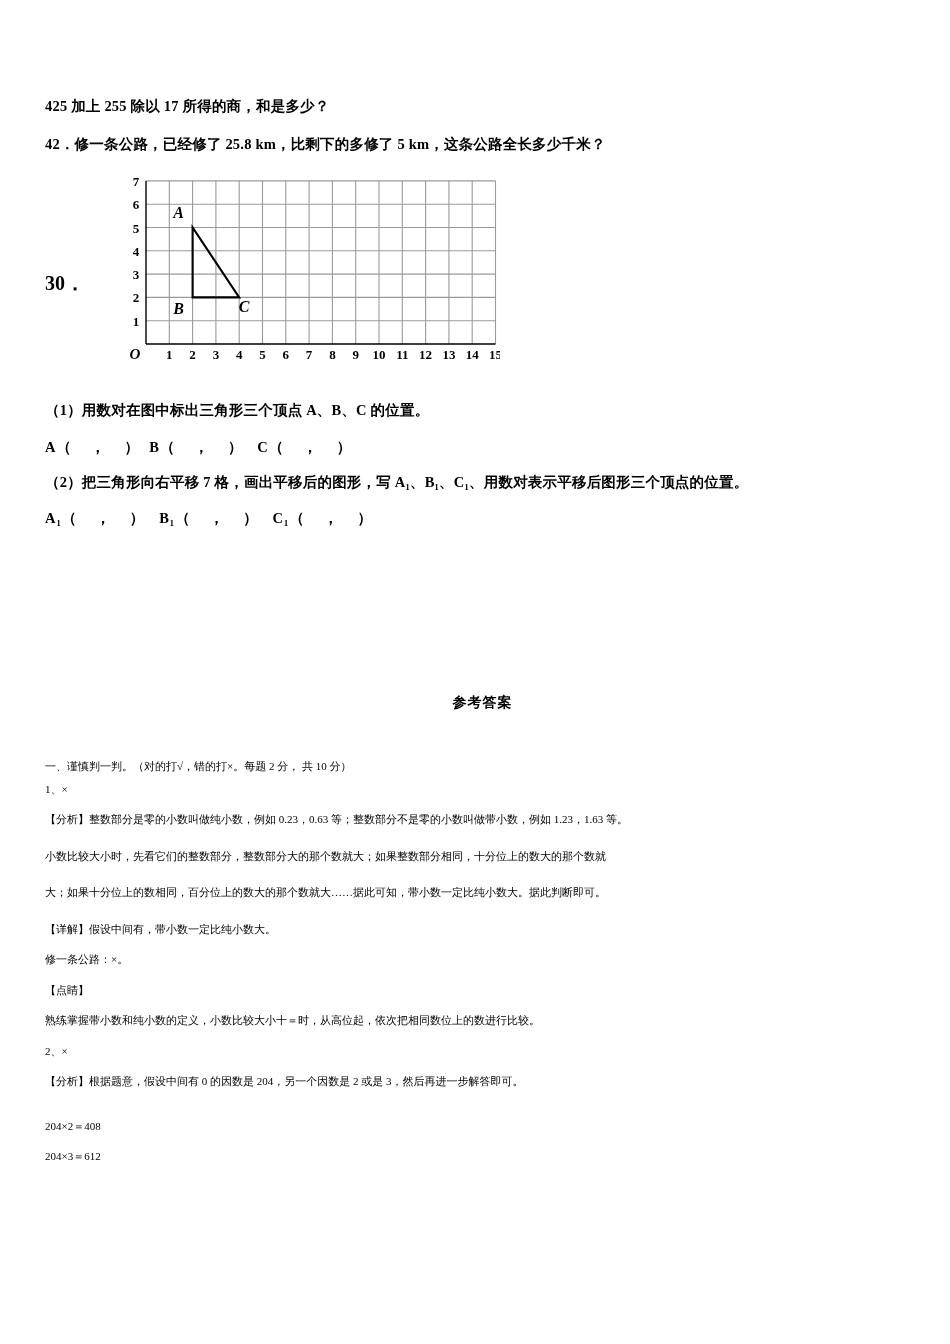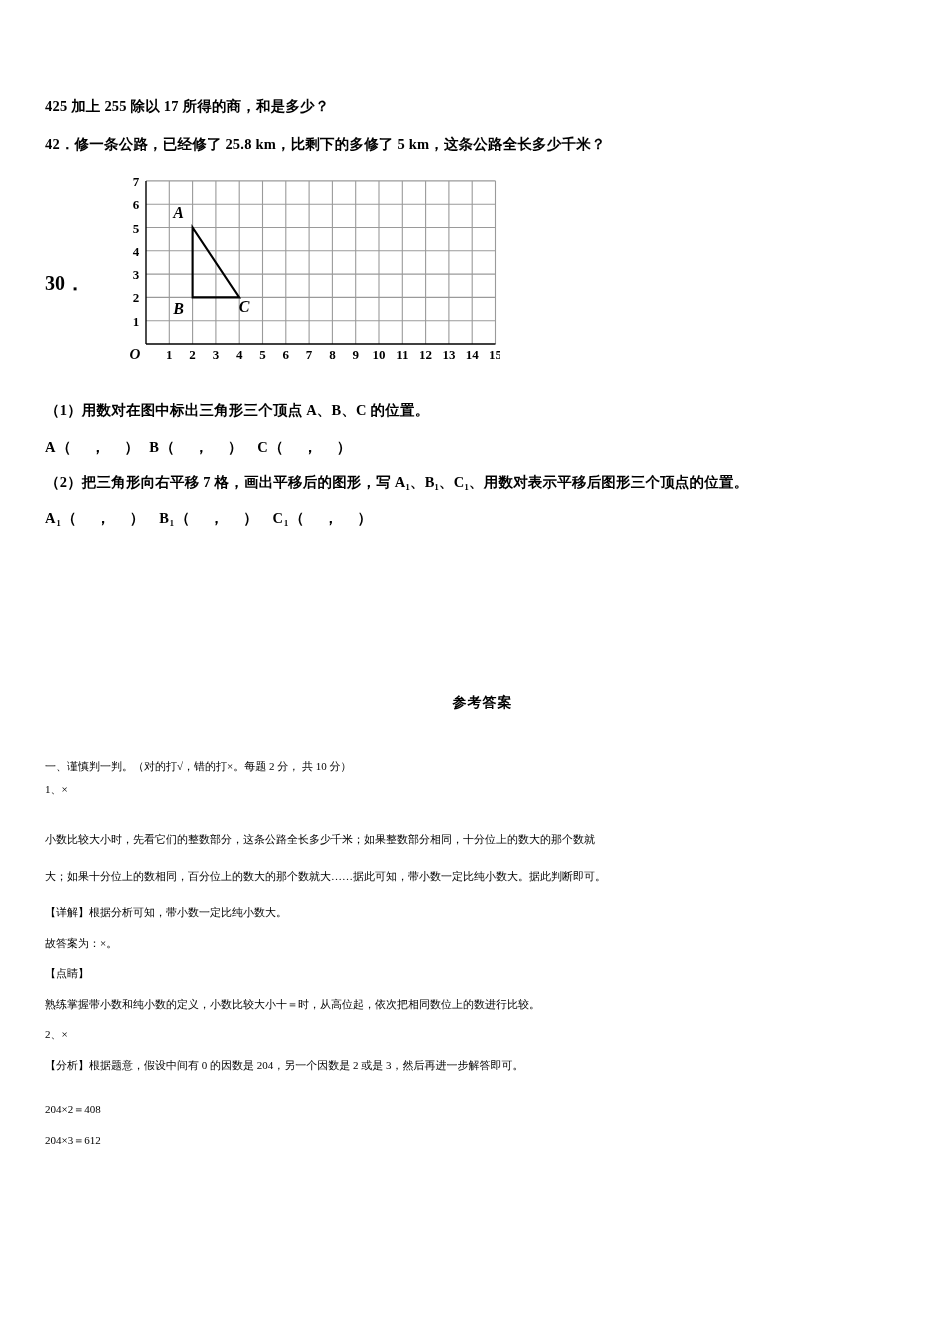--- a/index.html
+++ b/index.html
@@ -184,28 +184,29 @@
 
     <div class="line q-line blanks row-abc1">A₁（    ，    ）   B₁（    ，    ）   C₁（    ，    ）</div>
 
     <div class="answer-title">参考答案</div>
 
     <div class="ans-body">
       <p class="tight">一、谨慎判一判。（对的打√，错的打×。每题 2 分， 共 10 分）</p>
       <div class="gap-sm"></div>
       <p>1、×</p>
       <div class="gap-md"></div>
+      <p class="w-long">【分析】整数部分是零的小数叫做纯小数，例如 0.23，0.63 等；整数部分不是零的小数叫做带小数，例如 1.23，1.63 等。</p>
       <div class="gap-lg"></div>
-      <p class="w-long">小数比较大小时，先看它们的整数部分，这条公路全长多少千米；如果整数部分相同，十分位上的数大的那个数就</p>
+      <p class="w-long">小数比较大小时，先看它们的整数部分，整数部分大的那个数就大；如果整数部分相同，十分位上的数大的那个数就</p>
       <div class="gap-lg"></div>
       <p class="w-long">大；如果十分位上的数相同，百分位上的数大的那个数就大……据此可知，带小数一定比纯小数大。据此判断即可。</p>
       <div class="gap-lg"></div>
-      <p>【详解】根据分析可知，带小数一定比纯小数大。</p>
-      <div class="gap-md"></div>
-      <p>故答案为：×。</p>
+      <p>【详解】假设中间有，带小数一定比纯小数大。</p>
+      <div class="gap-md"></div>
+      <p>修一条公路：×。</p>
       <div class="gap-md"></div>
       <p>【点睛】</p>
       <div class="gap-md"></div>
       <p class="w-long">熟练掌握带小数和纯小数的定义，小数比较大小十＝时，从高位起，依次把相同数位上的数进行比较。</p>
       <div class="gap-md"></div>
       <p>2、×</p>
       <div class="gap-md"></div>
       <p class="w-long">【分析】根据题意，假设中间有 0 的因数是 204，另一个因数是 2 或是 3，然后再进一步解答即可。</p>
       <div class="gap-md"></div>
       <div class="gap-md"></div>

